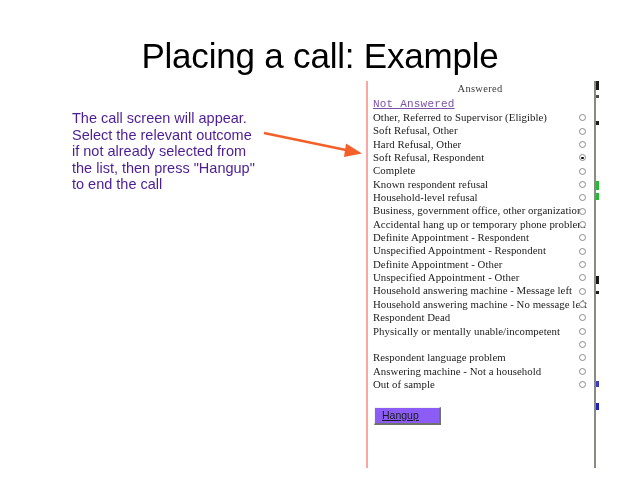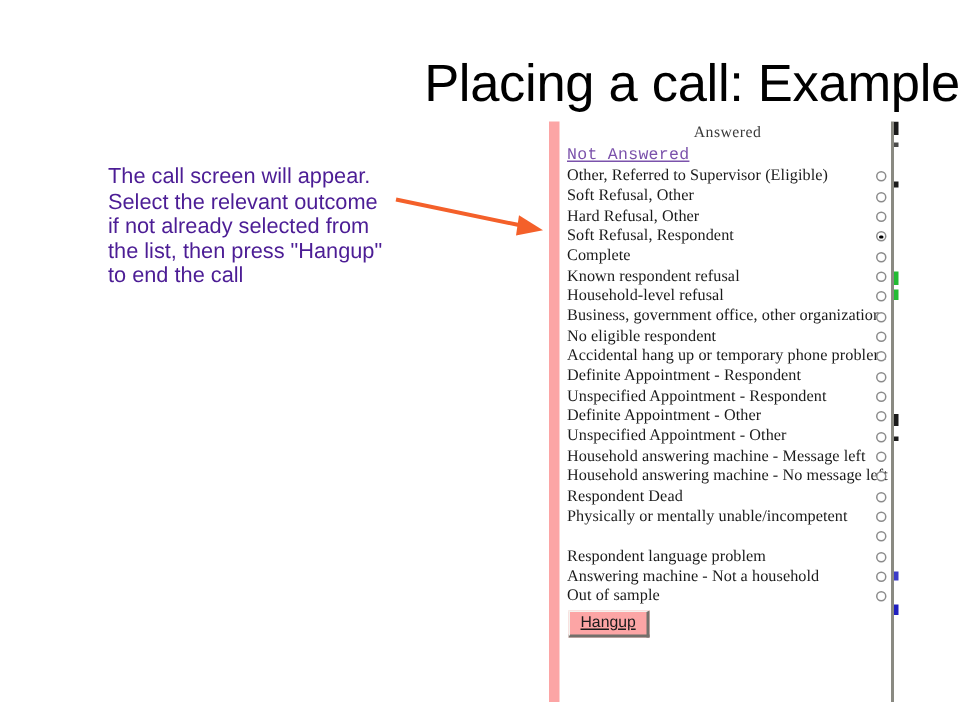--- a/index.html
+++ b/index.html
@@ -14,21 +14,21 @@
     overflow: hidden;
     font-family: "Liberation Sans", sans-serif;
   }
 
   
   #slide-title {
     position: absolute;
     left: 0;
     top: 36px;
     width: 640px;
-    text-align: right;
+    text-align: center;
     font-family: "Liberation Sans", sans-serif;
     font-size: 35px;
     line-height: 40px;
     color: #000000;
     letter-spacing: -0.2px;
     white-space: nowrap;
   }
 
   
   #caption {
@@ -54,21 +54,21 @@
   }
 
   
   #call-screen-panel {
     position: absolute;
     left: 366px;
     top: 81px;
     width: 230px;
     height: 387px;
     background: #ffffff;
-    border-left: 7px solid #fca5a5;
+    border-left: 2px solid #fca5a5;
     border-right: 2px solid #8a8a82;
     box-sizing: border-box;
     overflow: hidden;
     font-family: "Liberation Serif", serif;
   }
 
   #answered-header {
     position: absolute;
     left: 0;
     top: 2px;
@@ -133,22 +133,22 @@
     width: 2.4px;
     height: 2.4px;
     border-radius: 50%;
     background: #000000;
   }
 
   #hangup-button {
     position: absolute;
     left: 6px;
     top: 326px;
-    padding: 1px 7px 2px 7px;
-    background: #fca5a5;
+    padding: 1px 20px 2px 7px;
+    background: #8b5cf6;
     border-top: 1px solid #f4f2ee;
     border-left: 1px solid #f4f2ee;
     border-right: 2px solid #72706b;
     border-bottom: 2px solid #72706b;
     font-family: "Liberation Sans", sans-serif;
     font-size: 10.5px;
     color: #1b1b1b;
     cursor: pointer;
     text-decoration: underline;
   }
@@ -217,24 +217,20 @@
       <div class="outcome-row">
         <span class="outcome-label">Known respondent refusal</span>
         <span class="outcome-radio"></span>
       </div>
       <div class="outcome-row">
         <span class="outcome-label">Household-level refusal</span>
         <span class="outcome-radio"></span>
       </div>
       <div class="outcome-row">
         <span class="outcome-label">Business, government office, other organization</span>
-        <span class="outcome-radio"></span>
-      </div>
-      <div class="outcome-row">
-        <span class="outcome-label">No eligible respondent</span>
         <span class="outcome-radio"></span>
       </div>
       <div class="outcome-row">
         <span class="outcome-label">Accidental hang up or temporary phone problem</span>
         <span class="outcome-radio"></span>
       </div>
       <div class="outcome-row">
         <span class="outcome-label">Definite Appointment - Respondent</span>
         <span class="outcome-radio"></span>
       </div>

